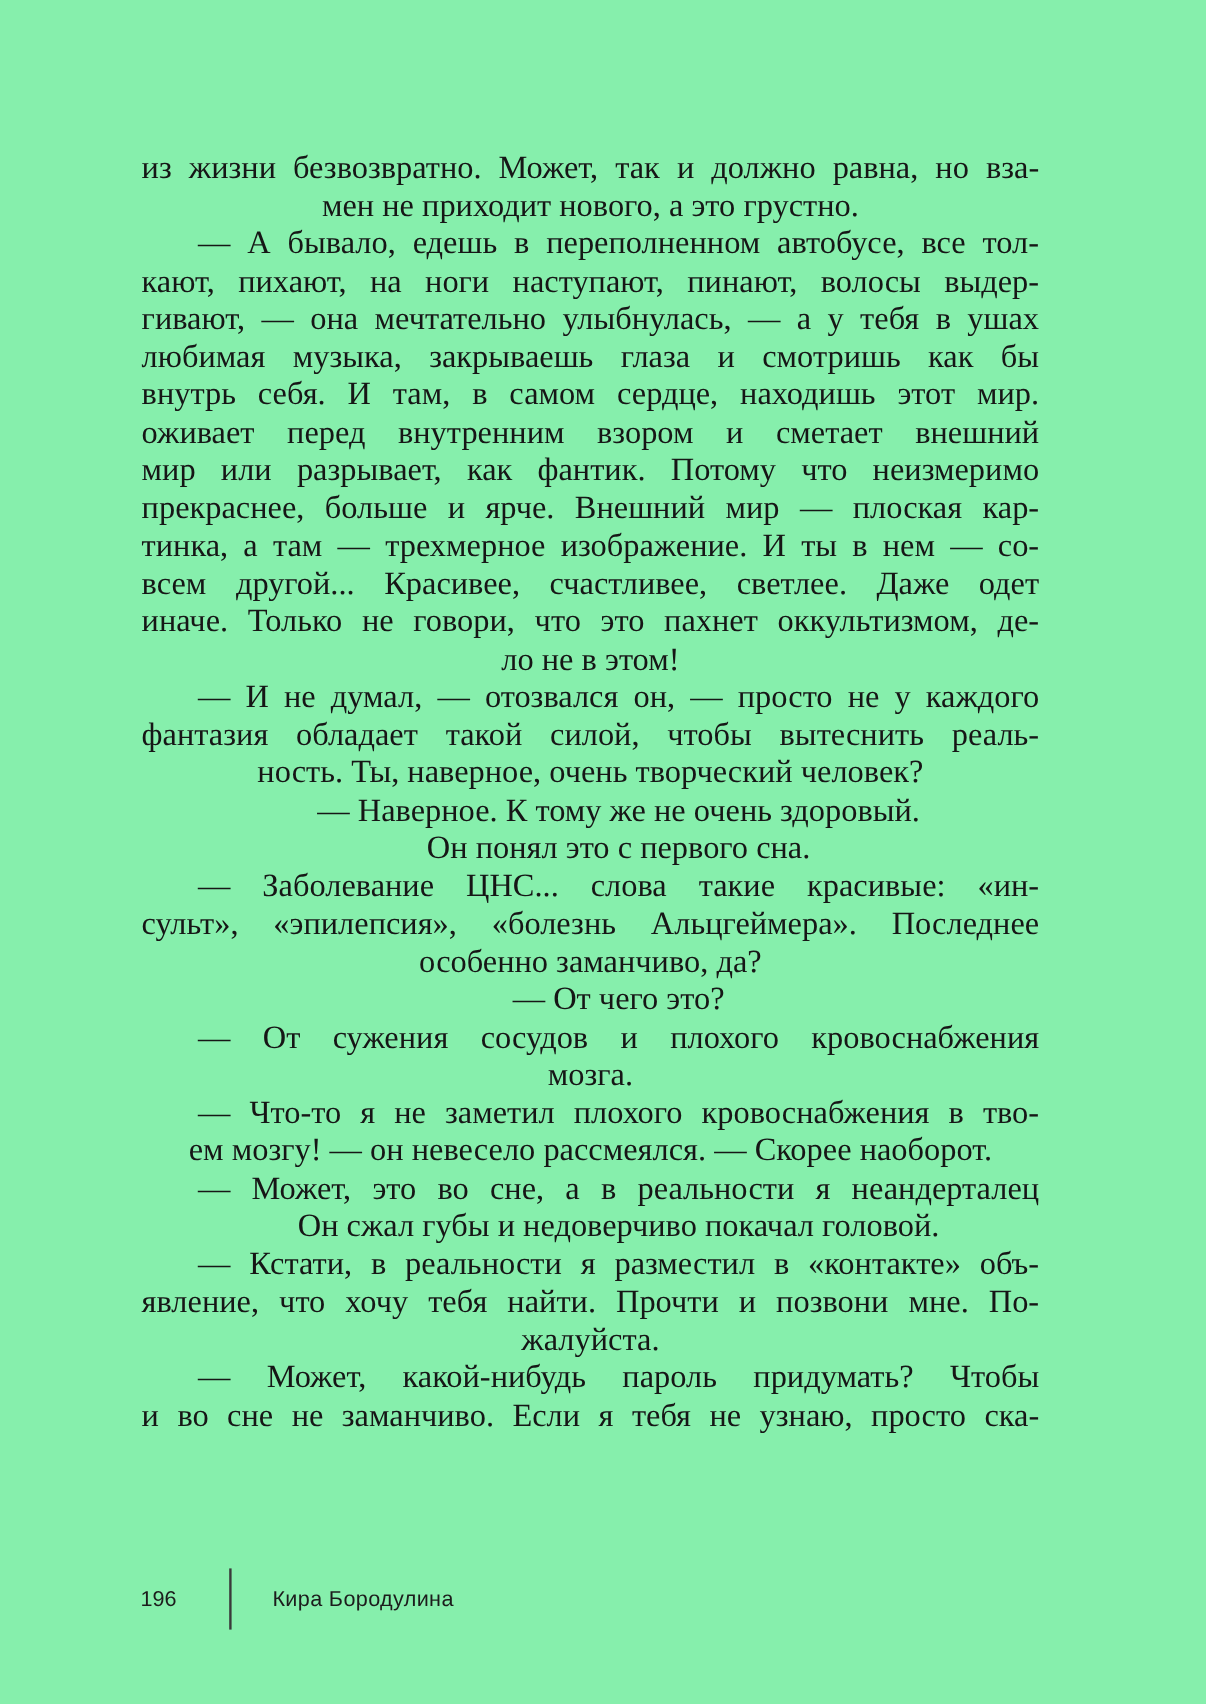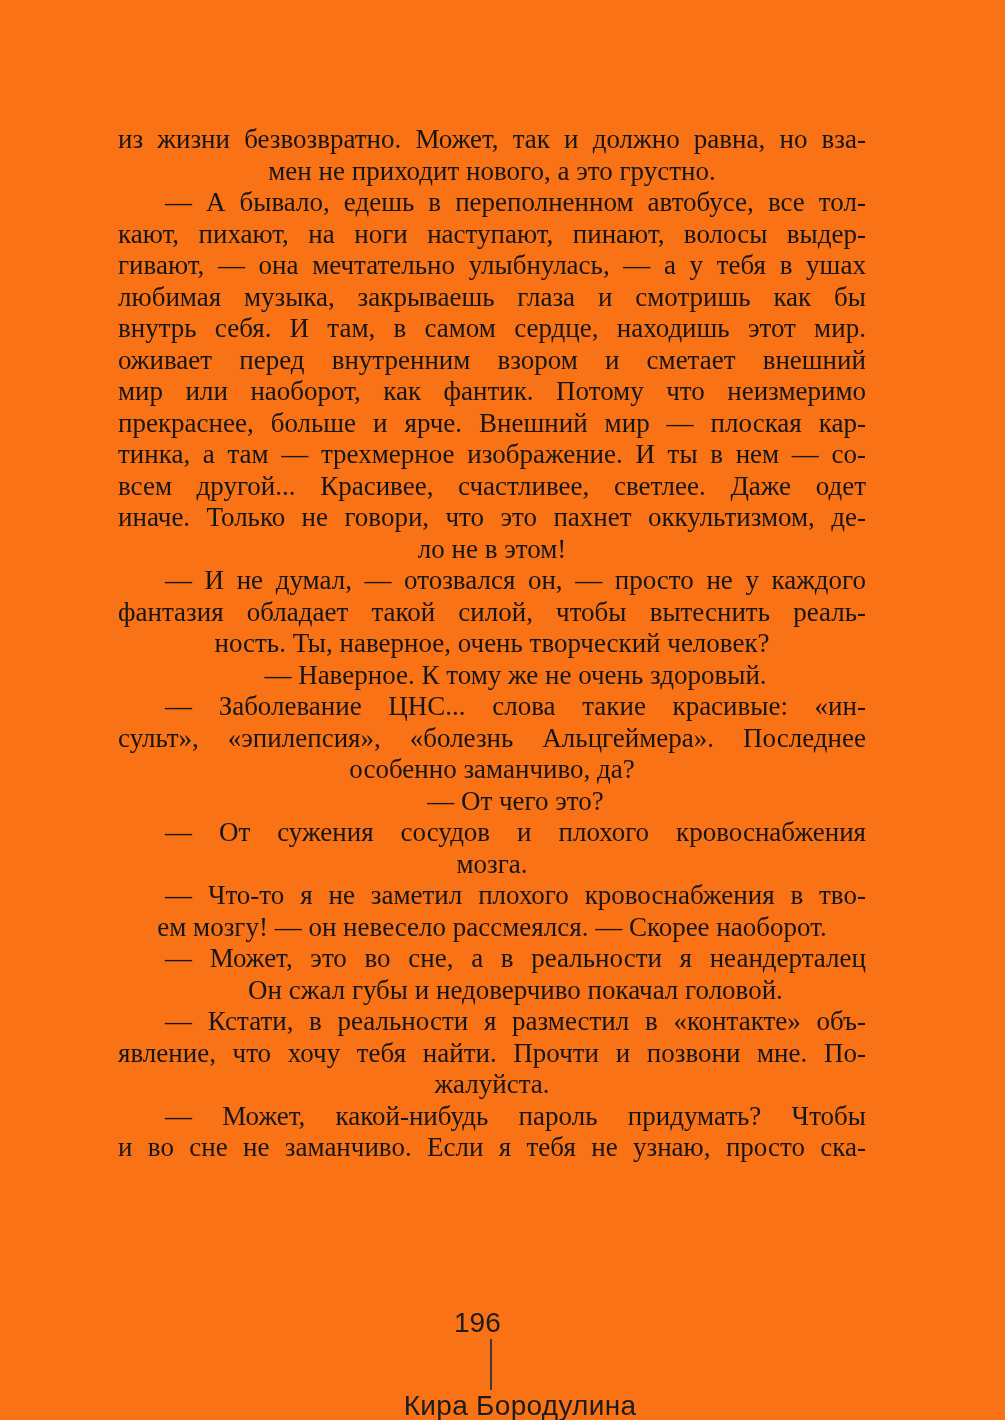--- a/index.html
+++ b/index.html
@@ -3,21 +3,21 @@
 <meta charset="utf-8">
 <style>
   html, body { margin: 0; padding: 0; }
   body { background: #e8e8e8; }
 
   .page {
     position: relative;
     width: 1005px;
     height: 1420px;
     margin: 0 auto;
-    background: #f97316;
+    background: #86efac;
     color: #161616;
     font-family: "Liberation Serif", "DejaVu Serif", serif;
     overflow: hidden;
   }
 
   .text-block {
     position: absolute;
     left: 118px;
     top: 124px;
     width: 748px;
@@ -44,36 +44,35 @@
 
   .footer {
     position: absolute;
     left: 117px;
     top: 1307px;
     width: 748px;
     height: 51px;
     display: flex;
     align-items: center;
     font-family: "Liberation Sans", "DejaVu Sans", sans-serif;
-    font-size: 28px;
+    font-size: 18px;
     color: #1c1c1c;
-    flex-direction: column;
   }
   .page-number {
     width: 74px;
     flex: 0 0 auto;
   }
   .footer-divider {
     flex: 0 0 auto;
     width: 2px;
     height: 51px;
     background: #3a3a3a;
   }
   .author {
-    margin-left: 58px;
+    margin-left: 34px;
     letter-spacing: 0.3px;
   }
 </style>
 </head>
 <body>
 
 <div class="page">
 
   <main class="text-block">
       <div class="paragraph">
@@ -153,21 +152,21 @@
           <span>перед</span>
           <span>внутренним</span>
           <span>взором</span>
           <span>и</span>
           <span>сметает</span>
           <span>внешний</span>
         </div>
         <div class="line just">
           <span>мир</span>
           <span>или</span>
-          <span>наоборот,</span>
+          <span>разрывает,</span>
           <span>как</span>
           <span>фантик.</span>
           <span>Потому</span>
           <span>что</span>
           <span>неизмеримо</span>
         </div>
         <div class="line just">
           <span>прекраснее,</span>
           <span>больше</span>
           <span>и</span>
@@ -237,20 +236,23 @@
           <span>чтобы</span>
           <span>вытеснить</span>
           <span>реаль-</span>
         </div>
         <div class="line left">ность. Ты, наверное, очень творческий человек?</div>
       </div>
       <div class="paragraph">
         <div class="line left indent">— Наверное. К тому же не очень здоровый.</div>
       </div>
       <div class="paragraph">
+        <div class="line left indent">Он понял это с первого сна.</div>
+      </div>
+      <div class="paragraph">
         <div class="line just indent">
           <span>—</span>
           <span>Заболевание</span>
           <span>ЦНС...</span>
           <span>слова</span>
           <span>такие</span>
           <span>красивые:</span>
           <span>«ин-</span>
         </div>
         <div class="line just">

